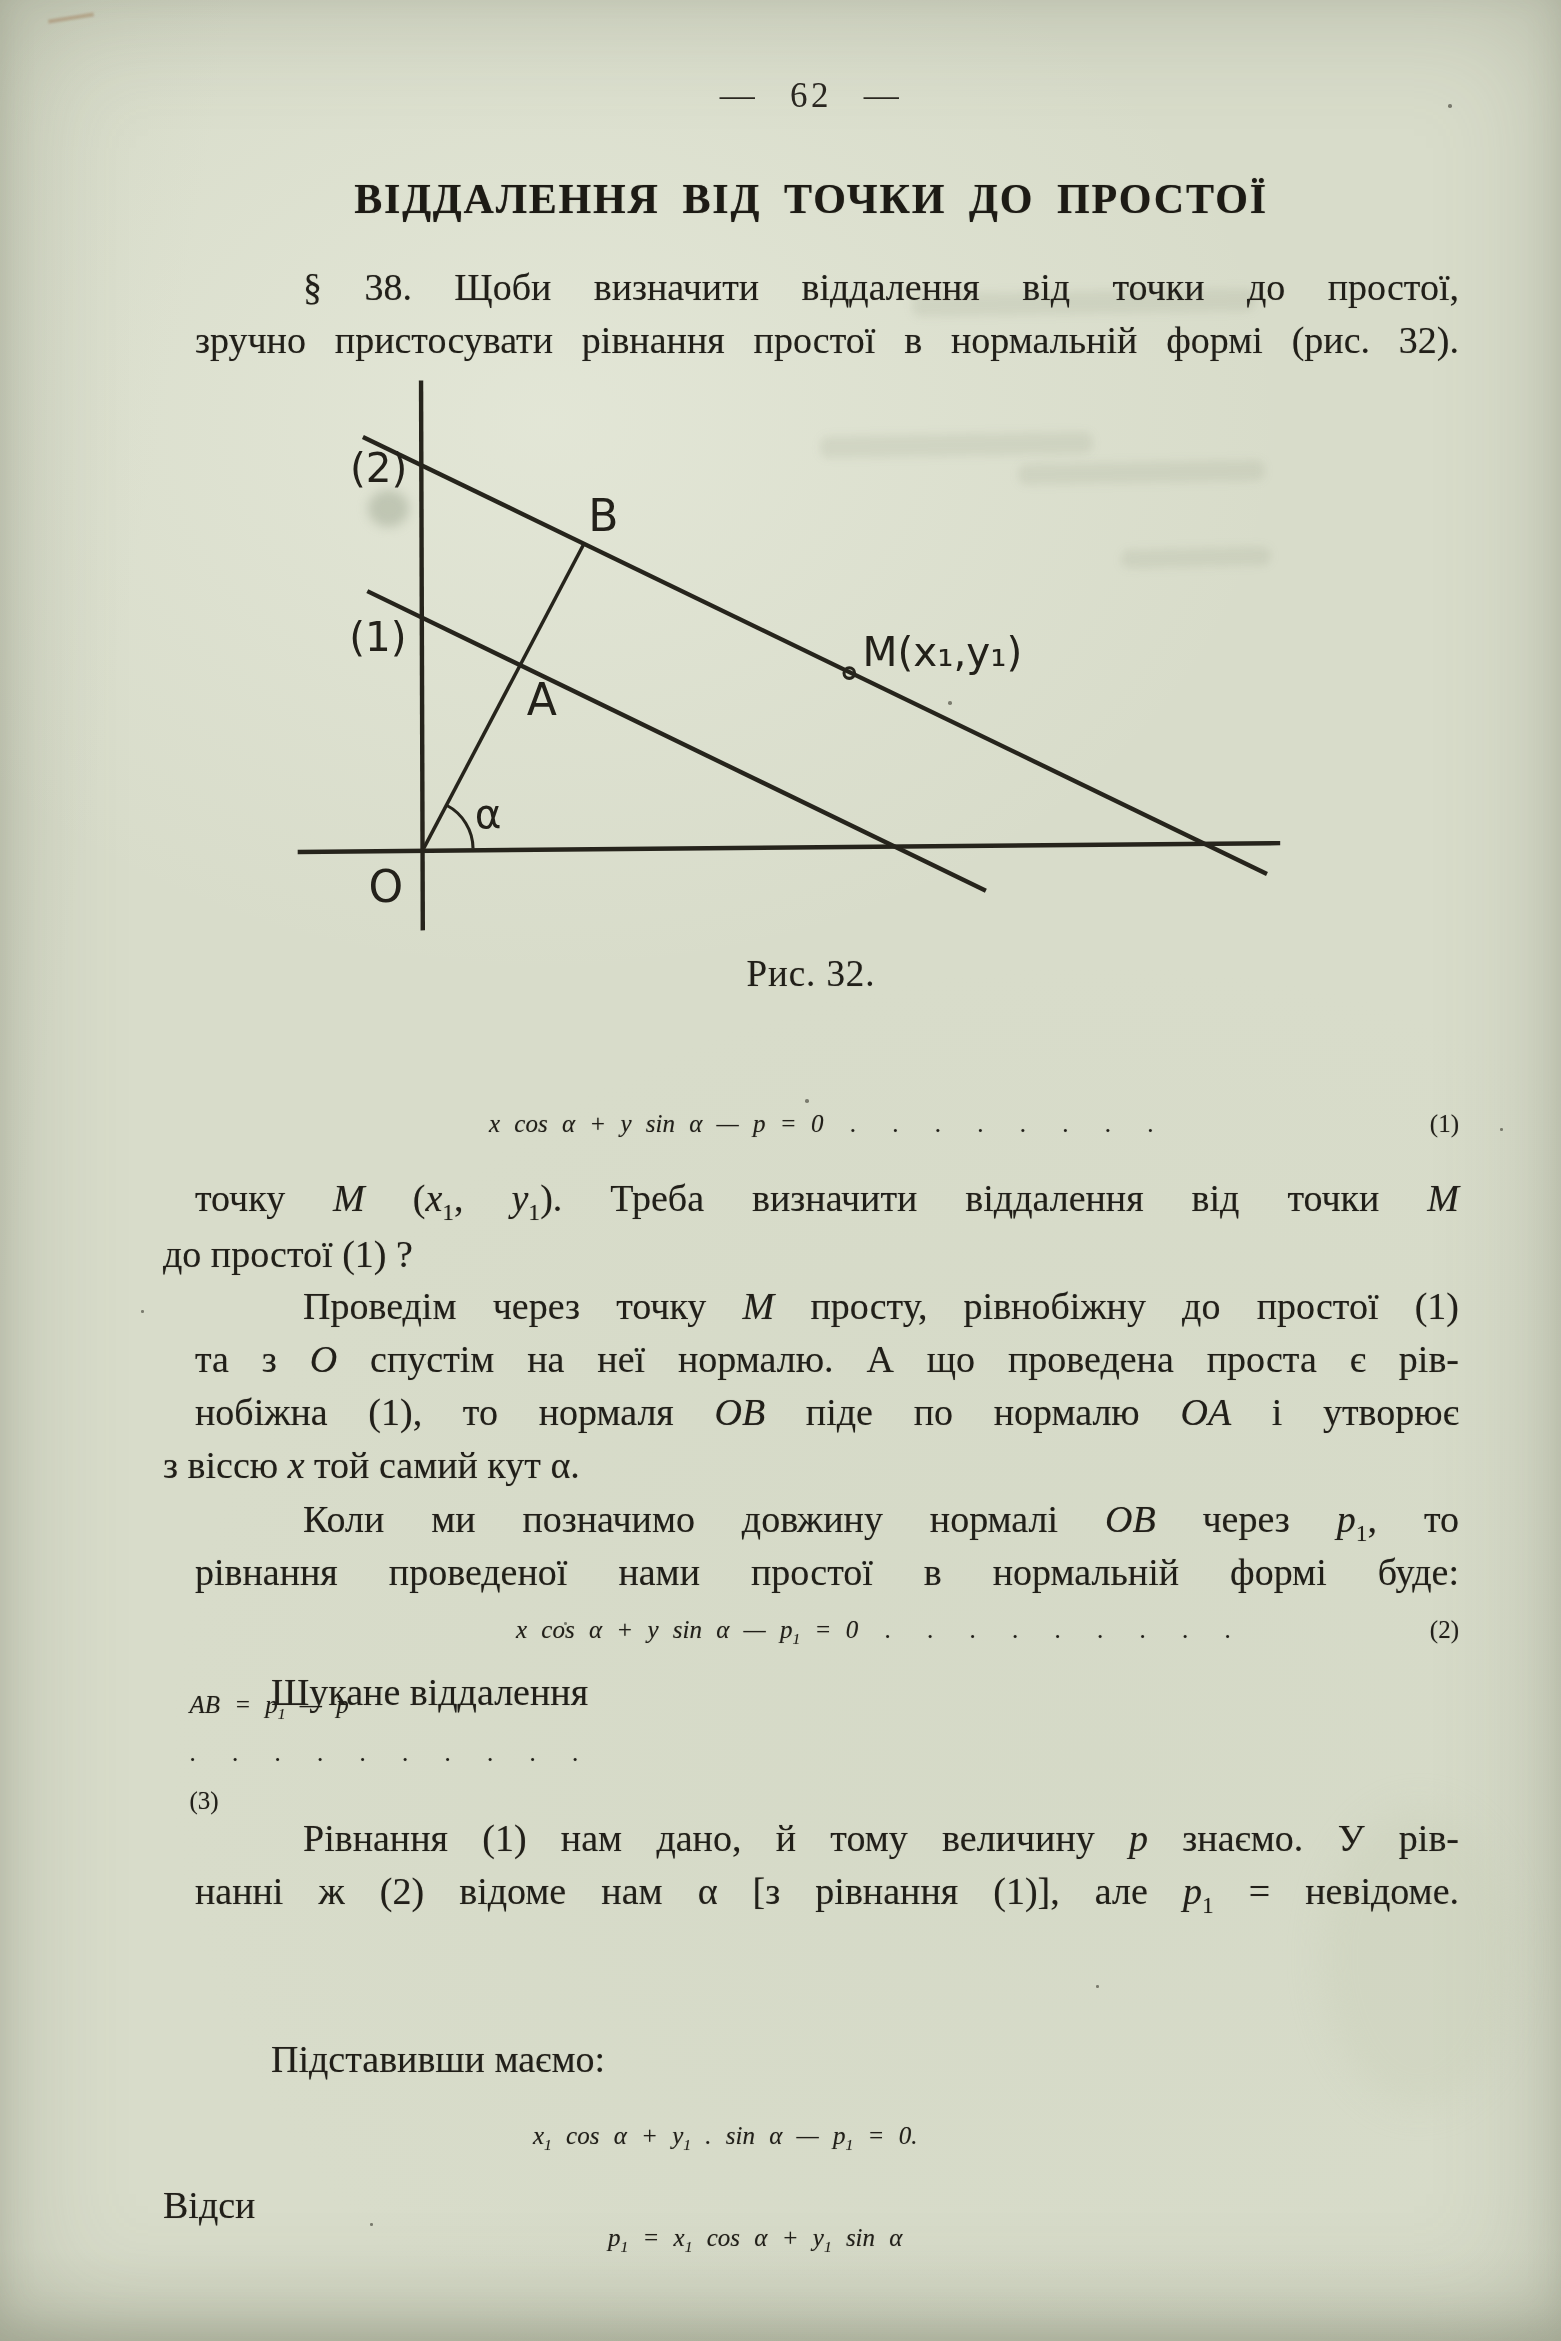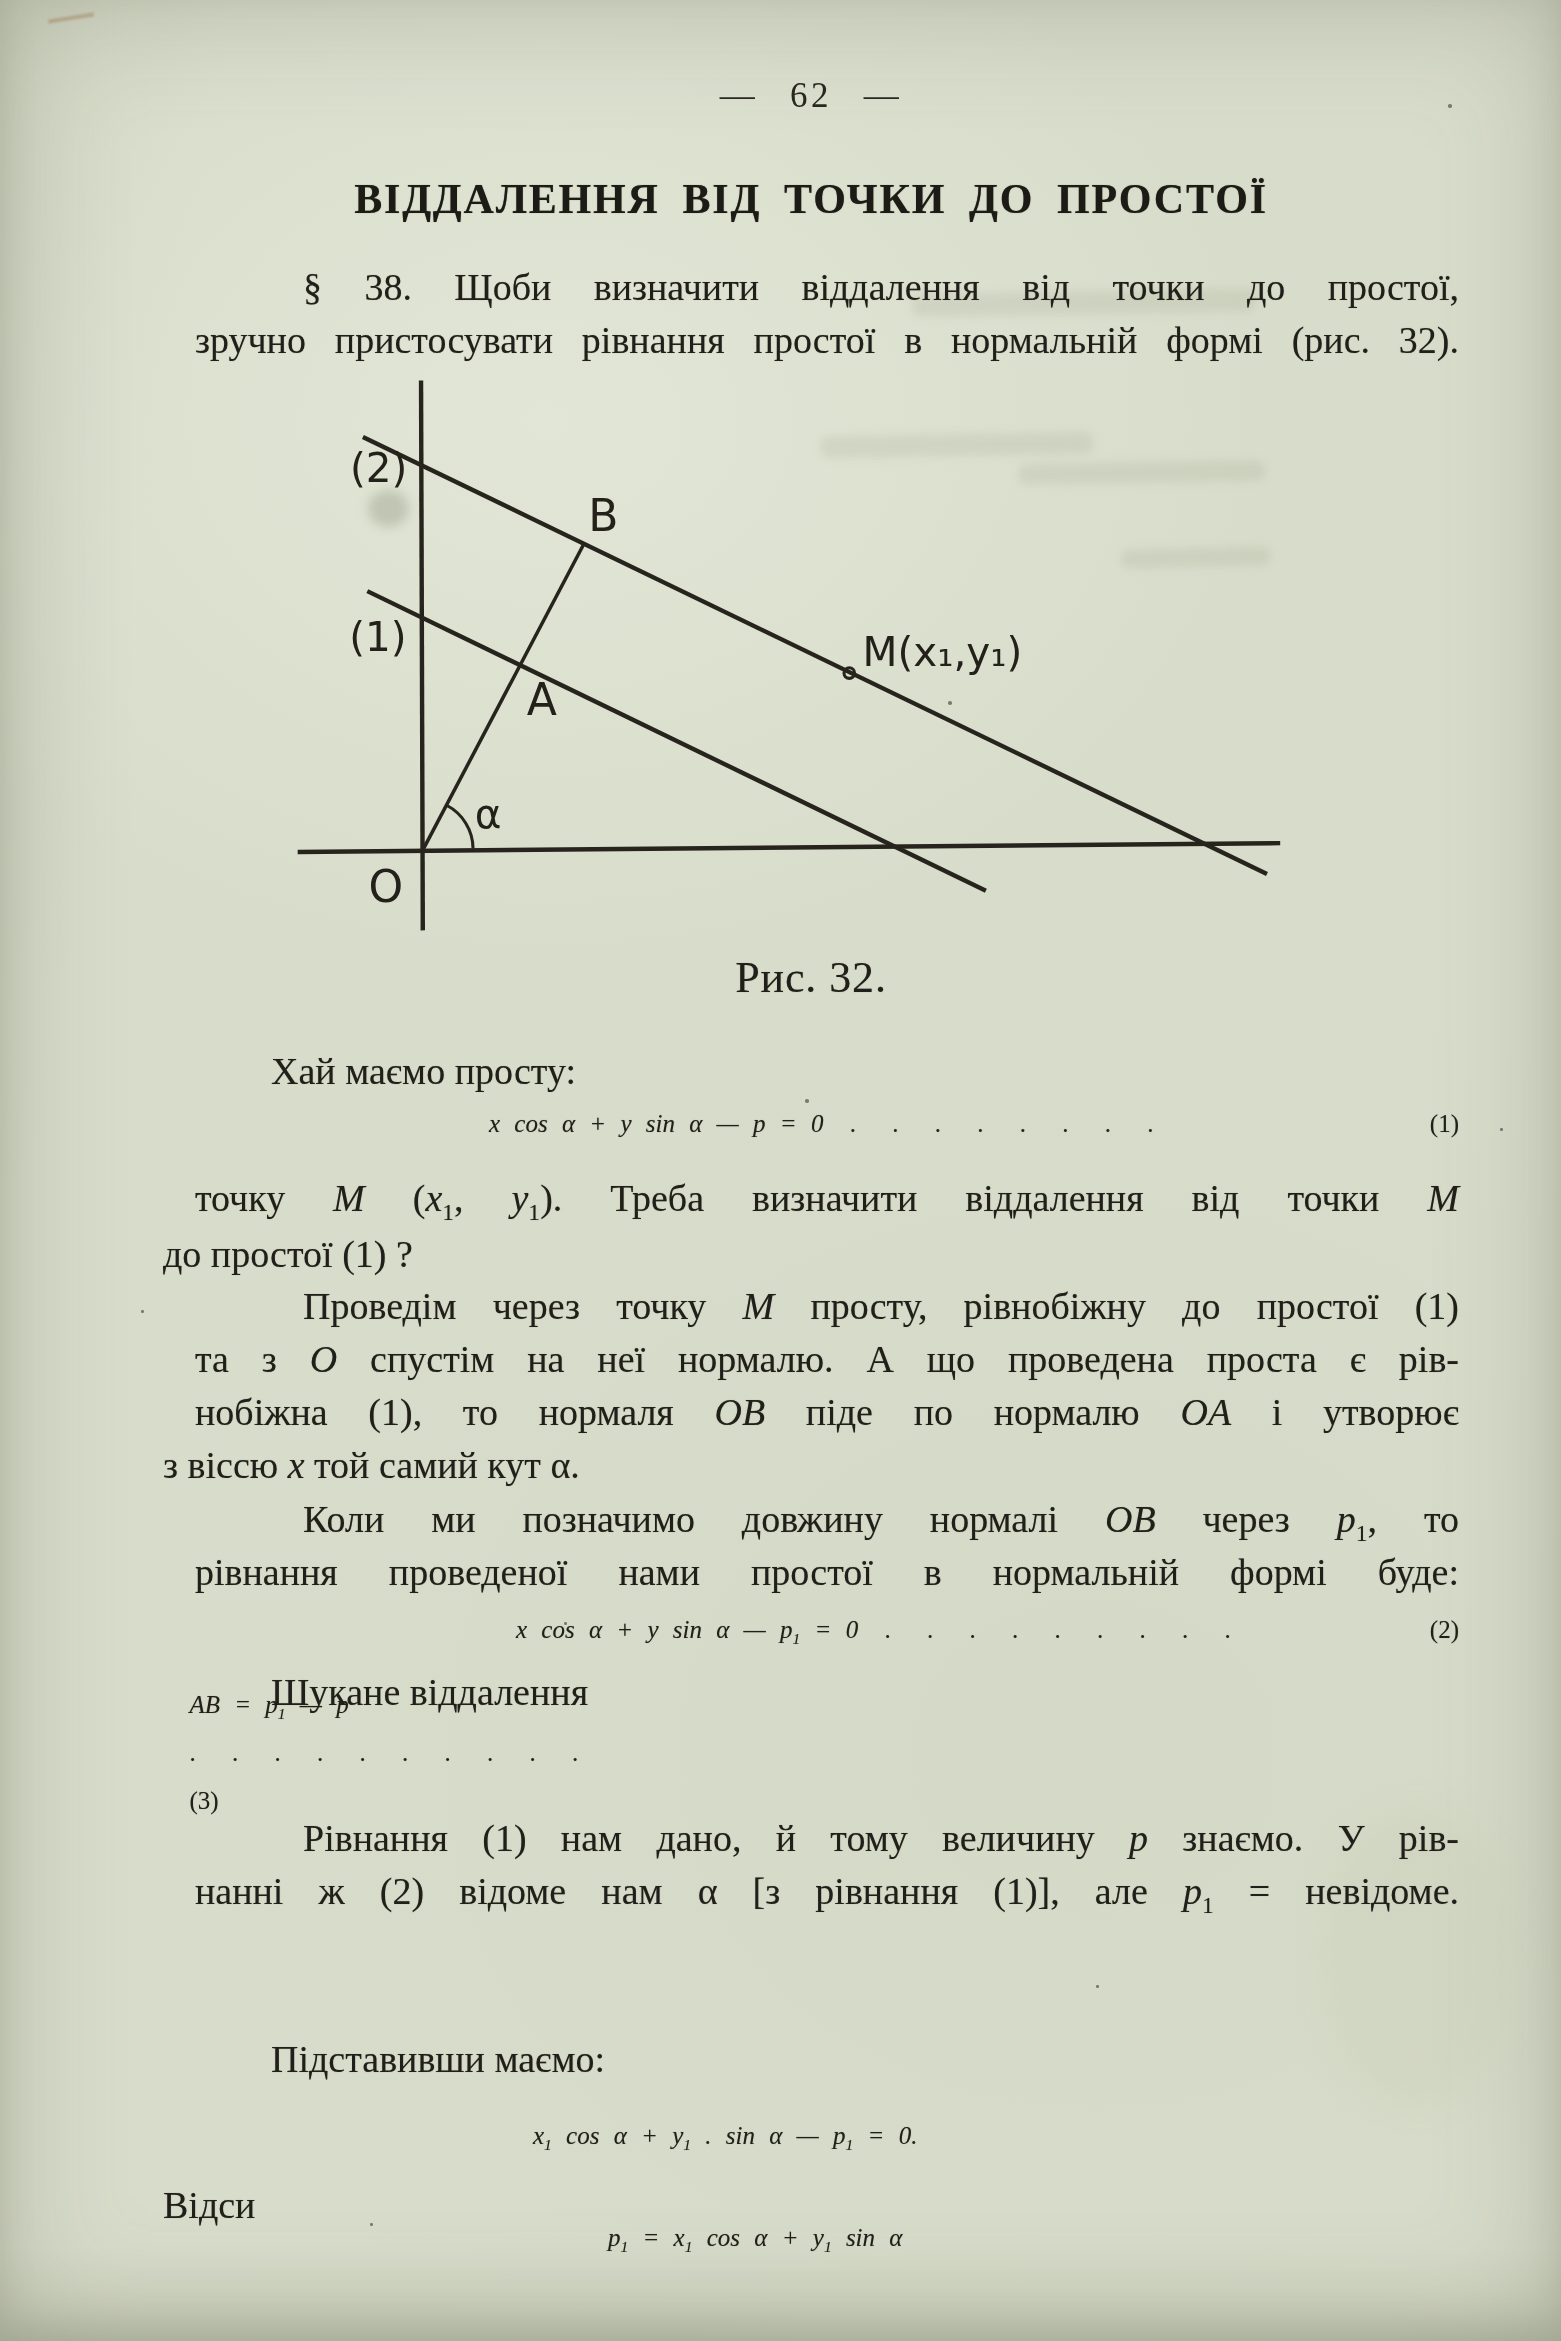--- a/index.html
+++ b/index.html
@@ -32,21 +32,21 @@
   .jl{text-align:justify;text-align-last:justify;margin-left:32px;}
   .ind{text-indent:108px;}
   .formula{position:absolute;left:163px;width:1296px;font-size:25px;line-height:48px;
     display:flex;align-items:baseline;text-shadow:0 0 0.9px rgba(30,28,20,.4);}
   .formula .expr{font-style:italic;white-space:nowrap;word-spacing:8px;}
   .formula .expr sub, .tblock sub{font-size:62%;line-height:0;}
   .formula .dots{flex:1 1 auto;overflow:hidden;white-space:nowrap;word-spacing:30px;
     margin:0 16px 0 26.4px;font-style:normal;}
   .formula .eqnum{white-space:nowrap;font-style:normal;}
   .caption{position:absolute;left:163px;top:952px;width:1296px;text-align:center;
-    font-size:44px;letter-spacing:0.9px;text-shadow:0 0 0.9px rgba(30,28,20,.4);}
+    font-size:37px;letter-spacing:0.9px;text-shadow:0 0 0.9px rgba(30,28,20,.4);}
   .fig{position:absolute;left:256px;top:377px;}
   .fig path,.fig line,.fig circle{stroke:#26241c;fill:none;}
   .fig text{fill:#23211a;font-family:"DejaVu Sans","Liberation Sans",sans-serif;}
   
   .ghost{position:absolute;background:rgba(112,122,100,.12);filter:blur(4.4px);border-radius:8.8px;}
   .blot{position:absolute;border-radius:50%;filter:blur(5.3px);}
   .speck{position:absolute;border-radius:50%;background:rgba(45,44,34,.55);}
   .tick{position:absolute;background:rgba(152,112,74,.40);filter:blur(0.9px);}
   i{font-style:italic;}
 </style>
@@ -90,23 +90,20 @@
     <text x="429" y="547" font-size="46" text-anchor="middle">(2)</text>
     <text x="428" y="739" font-size="46" text-anchor="middle">(1)</text>
     <text x="684" y="603" font-size="50" text-anchor="middle">B</text>
     <text x="614" y="812" font-size="50" text-anchor="middle">A</text>
     <text x="553" y="940" font-size="46" text-anchor="middle">α</text>
     <text x="437" y="1024" font-size="50" text-anchor="middle">O</text>
     <text x="978" y="756" font-size="46" text-anchor="start">M(x₁,y₁)</text>
   </svg>
   <div class="caption">Рис. 32.</div>
 
-  <div class="tblock" style="top:1045px;">
-    <span class="ln ind">Хай маємо просту:</span>
-  </div>
 
   <div class="formula" style="top:1100px;">
     <span style="width:326px;flex:0 0 auto;"></span>
     <span class="expr">x cos α + y sin α — p = 0</span>
     <span class="dots">. . . . . . . .</span>
     <span class="eqnum">(1)</span>
   </div>
 
   <div class="tblock" style="top:1170px;line-height:56px;">
     <span class="ln jl">точку <i>M</i> (<i>x</i><sub>1</sub>, <i>y</i><sub>1</sub>). Треба визначити віддалення від точки <i>M</i></span>

